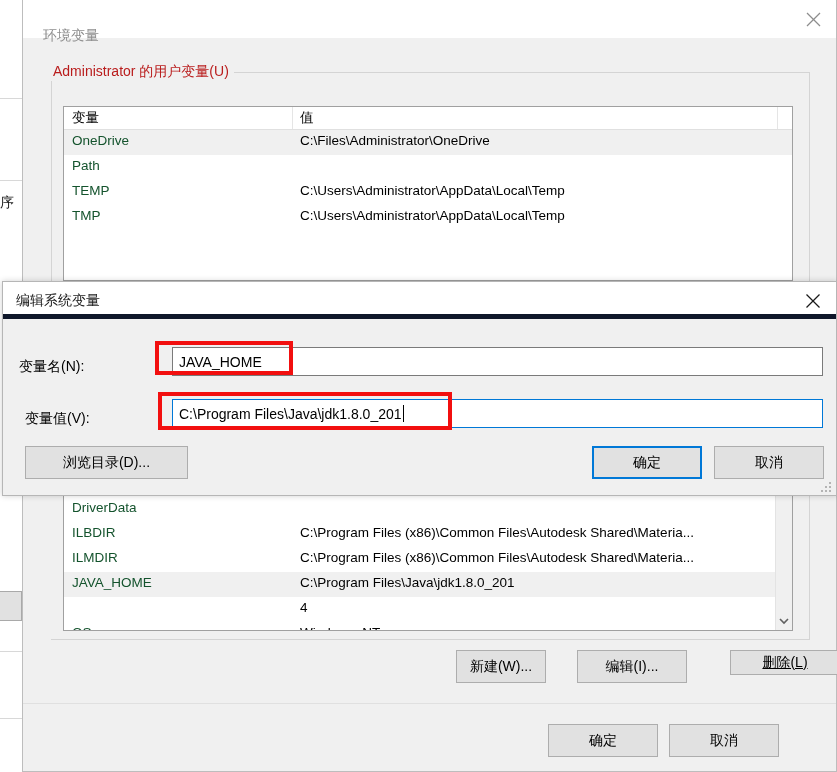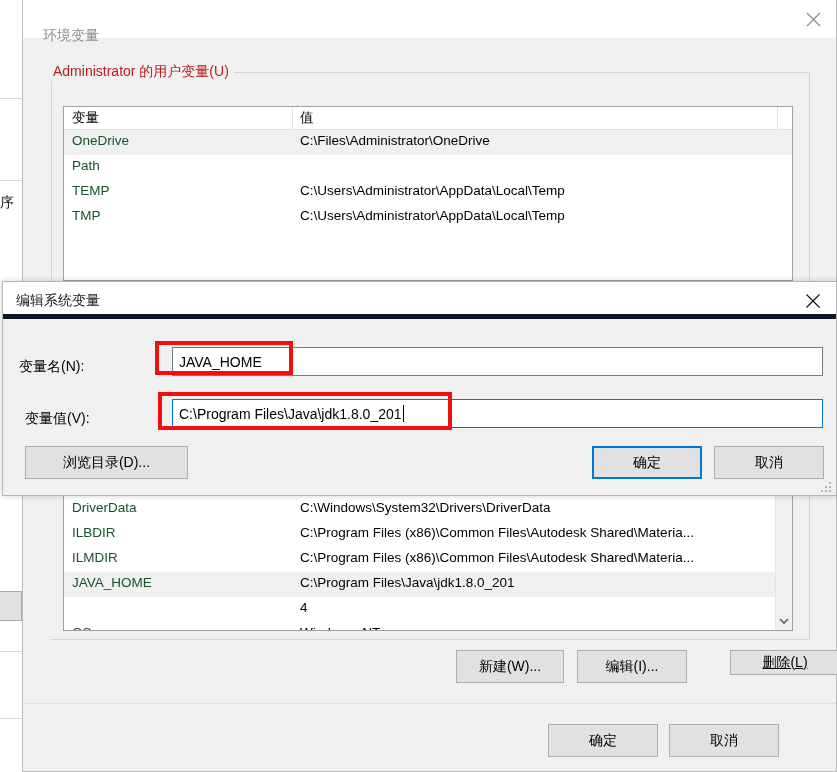--- a/index.html
+++ b/index.html
@@ -307,21 +307,20 @@
       <div class="lv-row">
         <div class="cell-name">TMP</div>
         <div class="cell-val" style="left:236px;width:470px;">C:\Users\Administrator\AppData\Local\Temp</div>
       </div>
     </div>
 
     <div class="listview" style="left:40px;top:436px;width:730px;height:195px;">
       <div style="height:60px;"></div>
       <div class="lv-row">
         <div class="cell-name">DriverData</div>
-        <div class="cell-val" style="left:236px;width:470px;">C:\Windows\System32\Drivers\DriverData</div>
       </div>
       <div class="lv-row">
         <div class="cell-name">ILBDIR</div>
         <div class="cell-val" style="left:236px;width:470px;">C:\Program Files (x86)\Common Files\Autodesk Shared\Materia...</div>
       </div>
       <div class="lv-row">
         <div class="cell-name">ILMDIR</div>
         <div class="cell-val" style="left:236px;width:470px;">C:\Program Files (x86)\Common Files\Autodesk Shared\Materia...</div>
       </div>
       <div class="lv-row sel">
@@ -342,21 +341,21 @@
           <svg width="10" height="7" viewBox="0 0 10 7" aria-hidden="true">
             <polyline points="1,1 5,5 9,1" fill="none" stroke="#606060" stroke-width="1.6"></polyline>
           </svg>
         </div>
       </div>
     </div>
 
     <div class="bg-line" style="left:28px;top:639px;width:759px;height:1px;background:#d4d4d4;"></div>
     <div class="bg-line" style="left:786px;top:436px;width:1px;height:204px;background:#d4d4d4;"></div>
 
-    <div class="btn" style="left:433px;top:650px;width:108px;height:33px;">新建(W)...</div>
+    <div class="btn" style="left:433px;top:650px;width:90px;height:33px;">新建(W)...</div>
     <div class="btn" style="left:554px;top:650px;width:110px;height:33px;">编辑(I)...</div>
     <div class="btn" style="left:707px;top:650px;width:110px;height:25px;text-decoration:underline;">删除(L)</div>
 
     <div class="bg-line" style="left:0;top:703px;width:813px;height:1px;background:#e0e0e0;"></div>
 
     <div class="btn" style="left:525px;top:724px;width:110px;height:33px;">确定</div>
     <div class="btn" style="left:646px;top:724px;width:110px;height:33px;">取消</div>
   </div>
 
   <div id="edit-dialog">

